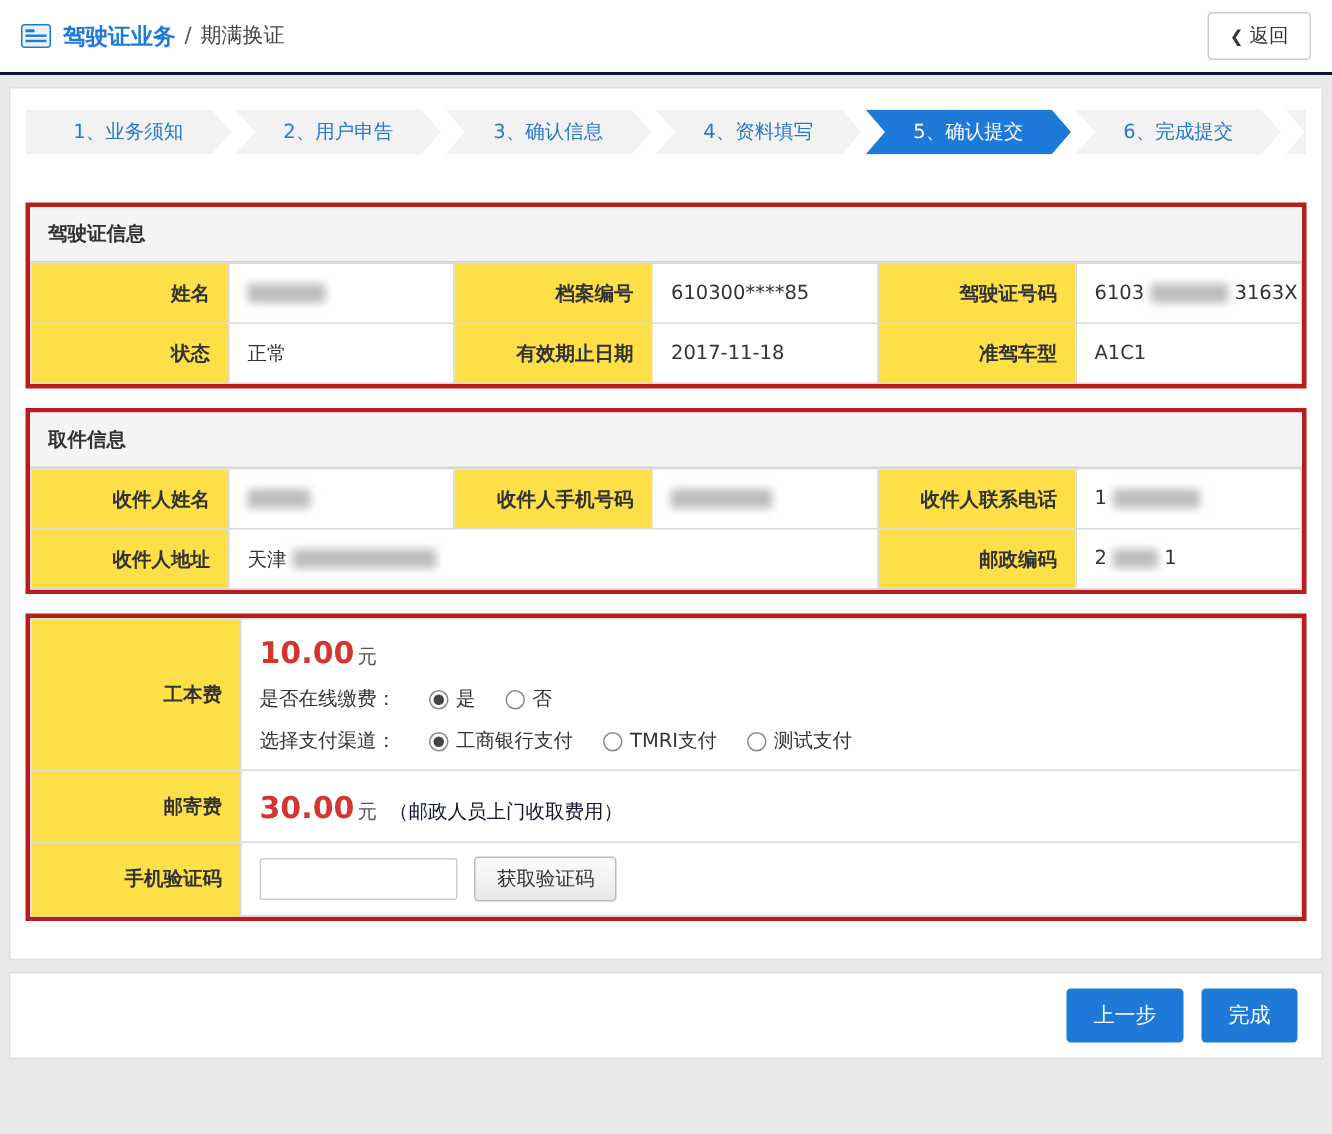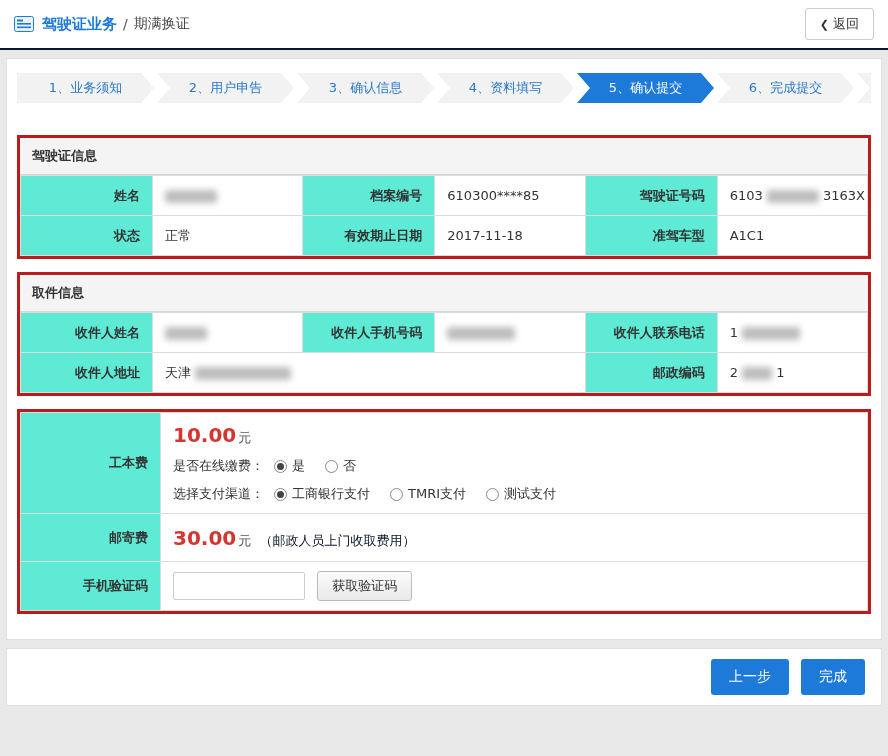--- a/index.html
+++ b/index.html
@@ -51,45 +51,45 @@
   .steps-filler { flex:1; background:#f2f2f2; clip-path:polygon(0 0,100% 0,100% 100%,0 100%,13px 50%); }
 
   
   .section { border:3px solid #b91c1c; margin-bottom:13px; }
   .section-title {
     background:#f4f4f4; border-bottom:1px solid #d5d5d5;
     padding:9px 12px; font-weight:bold; color:#333; font-size:13px;
   }
   table { width:100%; border-collapse:collapse; table-layout:fixed; }
   td { border:1px solid #dcdcdc; height:40px; font-size:13px; vertical-align:middle; }
-  td.lbl { background:#5eead4; text-align:right; padding-right:12px; font-weight:bold; color:#333; }
+  td.lbl { background:#fde047; text-align:right; padding-right:12px; font-weight:bold; color:#333; }
   td.val { background:#fff; padding-left:12px; text-align:left; color:#333; }
 
   .blur {
     display:inline-block; height:13px; border-radius:2px;
     background:#bdbdbd; filter:blur(3px); vertical-align:middle;
   }
 
   
   .fee-cell { padding:10px 12px; }
   .amount { color:#d6342f; font-size:20px; font-weight:bold; }
   .unit { color:#555; font-size:13px; margin-left:2px; }
   .red-note { color:#0f172a; font-size:13px; margin-left:4px; }
   .opt-line { margin-top:10px; display:flex; align-items:center; }
-  .opt-label { color:#333; margin-right:10px; }
+  .opt-label { color:#333; margin-right:22px; }
   .radio-option { display:inline-flex; align-items:center; gap:5px; margin-right:20px; cursor:pointer; }
   .radio {
     width:13px; height:13px; border:1px solid #8a8a8a; border-radius:50%;
     background:#fff; position:relative; display:inline-block;
   }
   .radio.checked::after {
     content:""; position:absolute; left:2px; top:2px; right:2px; bottom:2px;
     background:#444; border-radius:50%;
   }
-  .code-row { padding:9px 12px; }
+  .code-row { padding:9px 12px;font-family:Liberation Serif, serif; }
   .code-input {
     width:132px; height:28px; border:1px solid #ccc; border-radius:2px;
     padding:0 6px; font-size:13px; font-family:inherit;
   }
   .code-btn {
     height:30px; padding:0 14px; margin-left:8px;
     border:1px solid #bbb; border-radius:3px;
     background:linear-gradient(#fbfbfb,#e9e9e9);
     font-size:13px; color:#333; cursor:pointer; font-family:inherit;
   }

